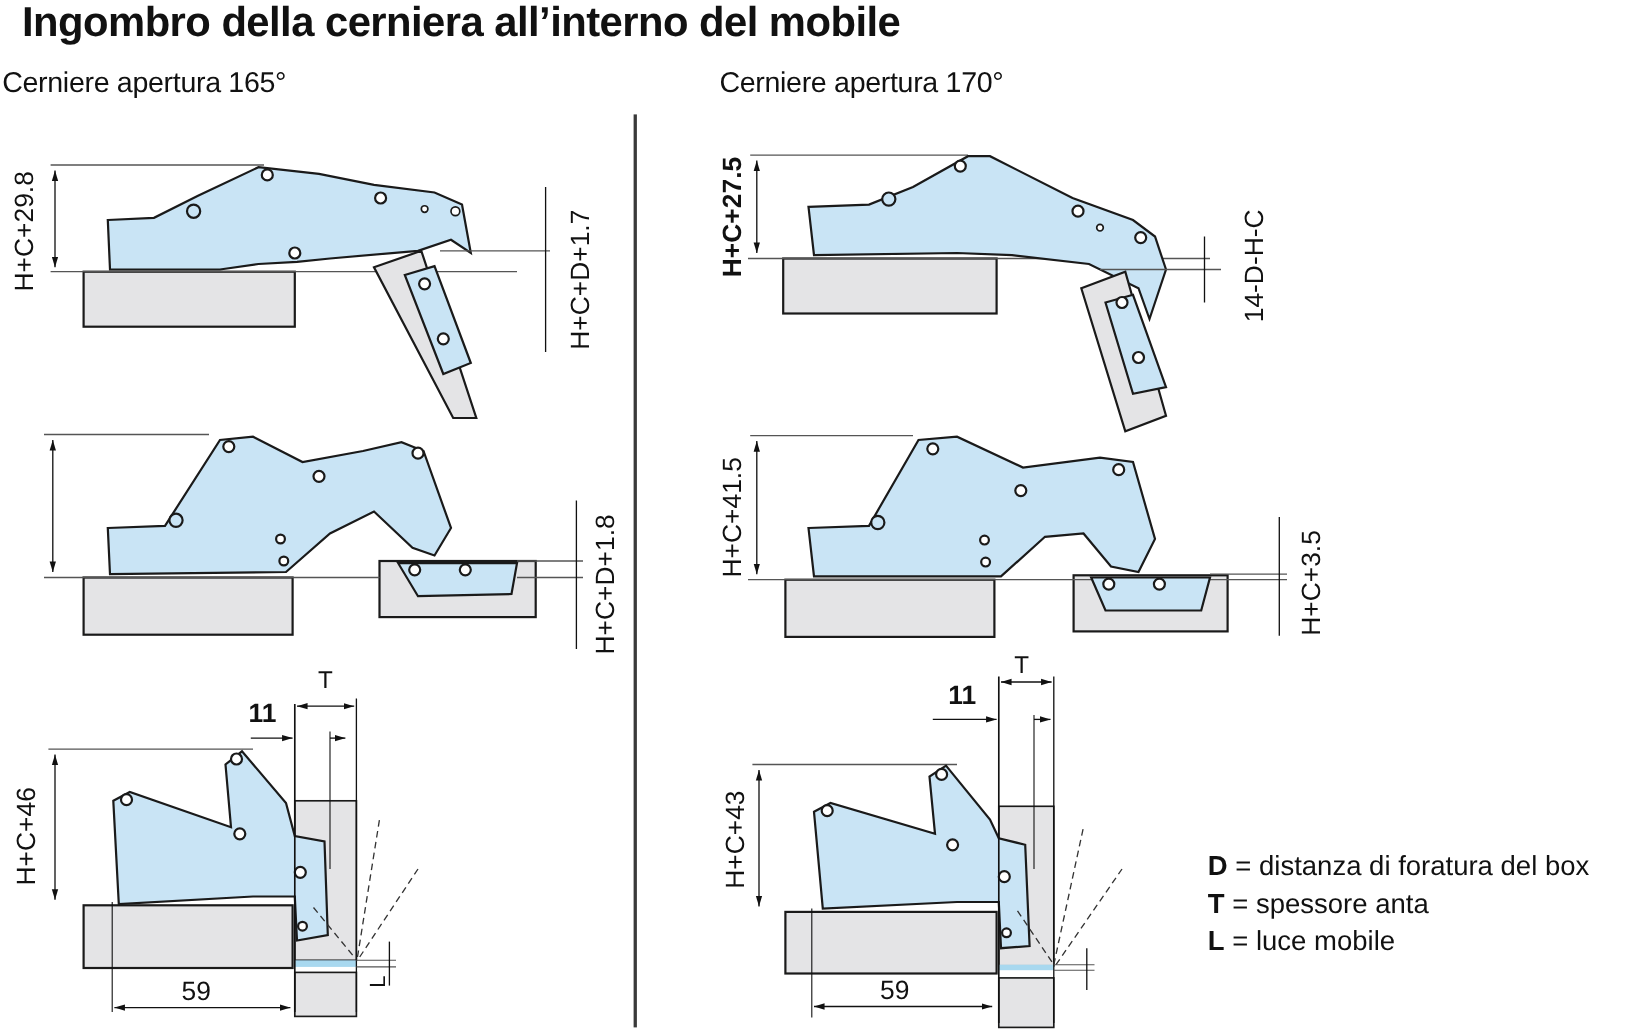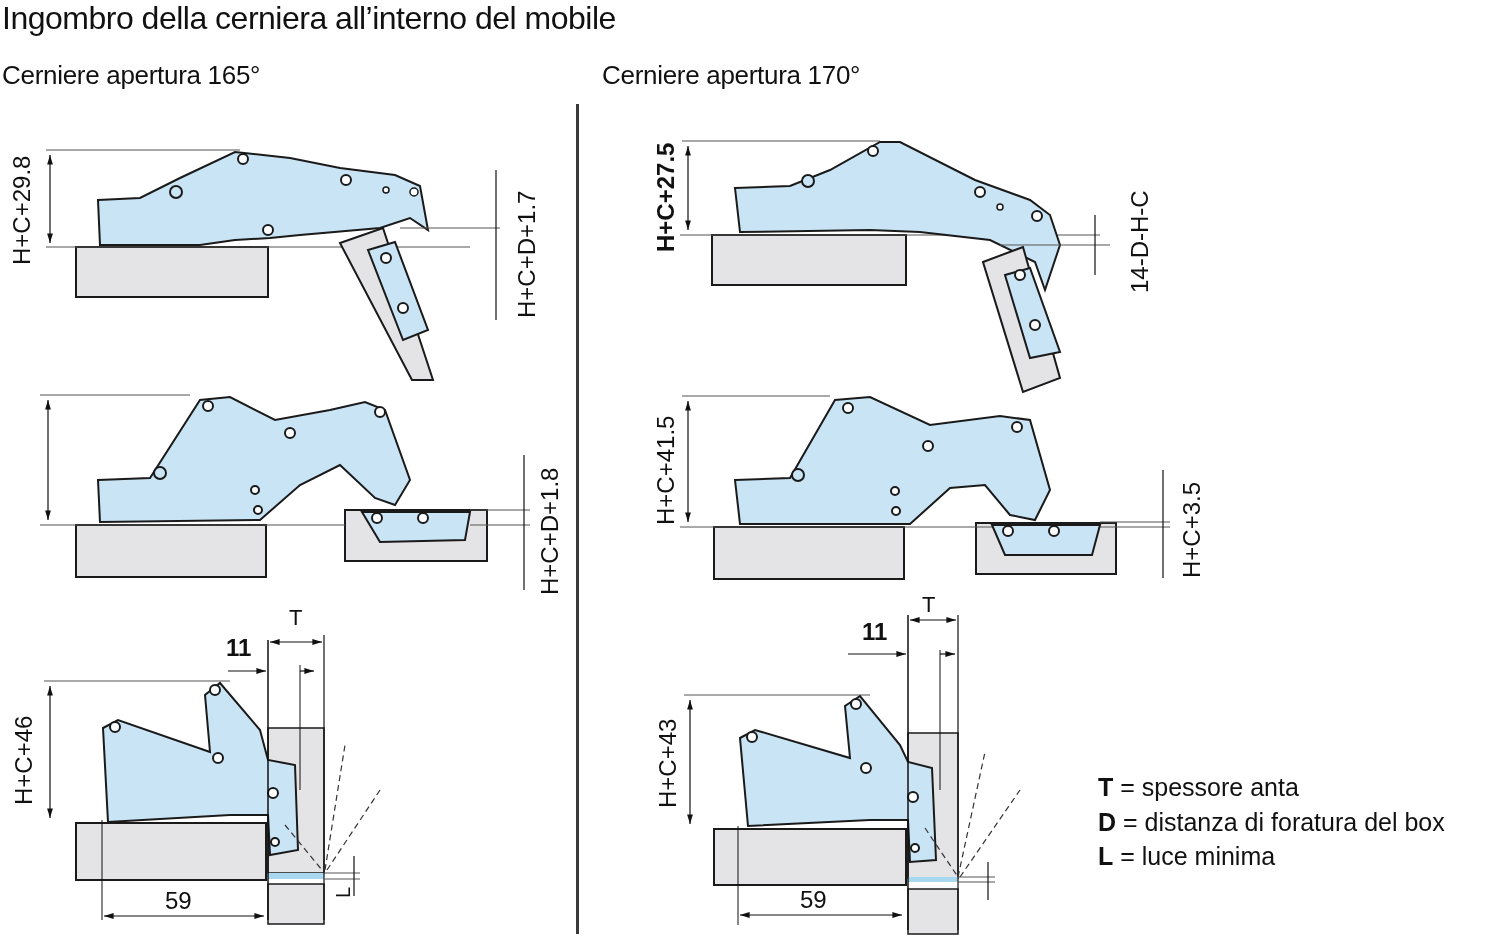--- a/index.html
+++ b/index.html
@@ -1,32 +1,32 @@
 <!DOCTYPE html>
 <html><head>
 <meta charset="utf-8">
 <style>
   html, body { margin:0; padding:0; background:#ffffff; }
   body { width:1500px; height:940px; position:relative; overflow:hidden;
          font-family:"Liberation Sans", sans-serif; color:#111; }
-  .title { position:absolute; left:2px; top:0px; font-size:32px; font-weight:normal; letter-spacing:-0.5px; }
+  .title { position:absolute; left:20px; top:0px; font-size:38px; font-weight:bold; letter-spacing:-0.5px; }
   .sub { position:absolute; font-size:26px; font-weight:normal; letter-spacing:-0.3px; }
   .divider { position:absolute; left:576px; top:104px; width:3px; height:830px; background:#3a3a3a; }
   svg.diagram { position:absolute; left:0; top:0; }
   .legend { position:absolute; left:1098px; top:770px; font-size:25px; line-height:34.5px; }
   .legend .row { white-space:nowrap; }
   .legend b { font-weight:bold; }
   .dimtxt { font-family:"Liberation Sans", sans-serif; fill:#111; }
 </style>
 </head>
 <body>
 
 <div class="title">Ingombro della cerniera all’interno del mobile</div>
 <div class="sub" style="left:2px;top:60px;">Cerniere apertura 165°</div>
-<div class="sub" style="left:602px;top:60px;">Cerniere apertura 170°</div>
+<div class="sub" style="left:654px;top:60px;">Cerniere apertura 170°</div>
 <div class="divider"></div>
 
 <svg class="diagram" width="1500" height="940" viewBox="0 0 1500 940">
   <defs>
     <marker id="arr" viewBox="0 0 10 10" refX="10" refY="5" markerWidth="8" markerHeight="8" orient="auto-start-reverse">
       <path d="M0,2 L10,5 L0,8 z" fill="#111"></path>
     </marker>
     <g id="base-plate">
 
       <path d="M0,0 L50,0 L60,-8 L140,-8 L140,25 L10,25 L0,10 Z" fill="#c9e4f5" stroke="#1a1a1a" stroke-width="2"></path>
@@ -184,16 +184,16 @@
     <line x1="958" y1="882" x2="995" y2="882" stroke="#555" stroke-width="1"></line>
     <line x1="988" y1="862" x2="988" y2="900" stroke="#111" stroke-width="1.2"></line>
     <text class="dimtxt" transform="translate(676,808) rotate(-90)" font-size="24">H+C+43</text>
     <text class="dimtxt" x="862" y="640" font-size="24" font-weight="bold">11</text>
     <text class="dimtxt" x="922" y="612" font-size="22">T</text>
     <text class="dimtxt" x="800" y="908" font-size="24">59</text>
   </g>
 </svg>
 
 <div class="legend">
+  <div class="row"><b>D</b> <span>= distanza di foratura del box</span></div>
   <div class="row"><b>T</b> <span>= spessore anta</span></div>
-  <div class="row"><b>D</b> <span>= distanza di foratura del box</span></div>
-  <div class="row"><b>L</b> <span>= luce minima</span></div>
+  <div class="row"><b>L</b> <span>= luce mobile</span></div>
 </div>
 
 </body></html>

